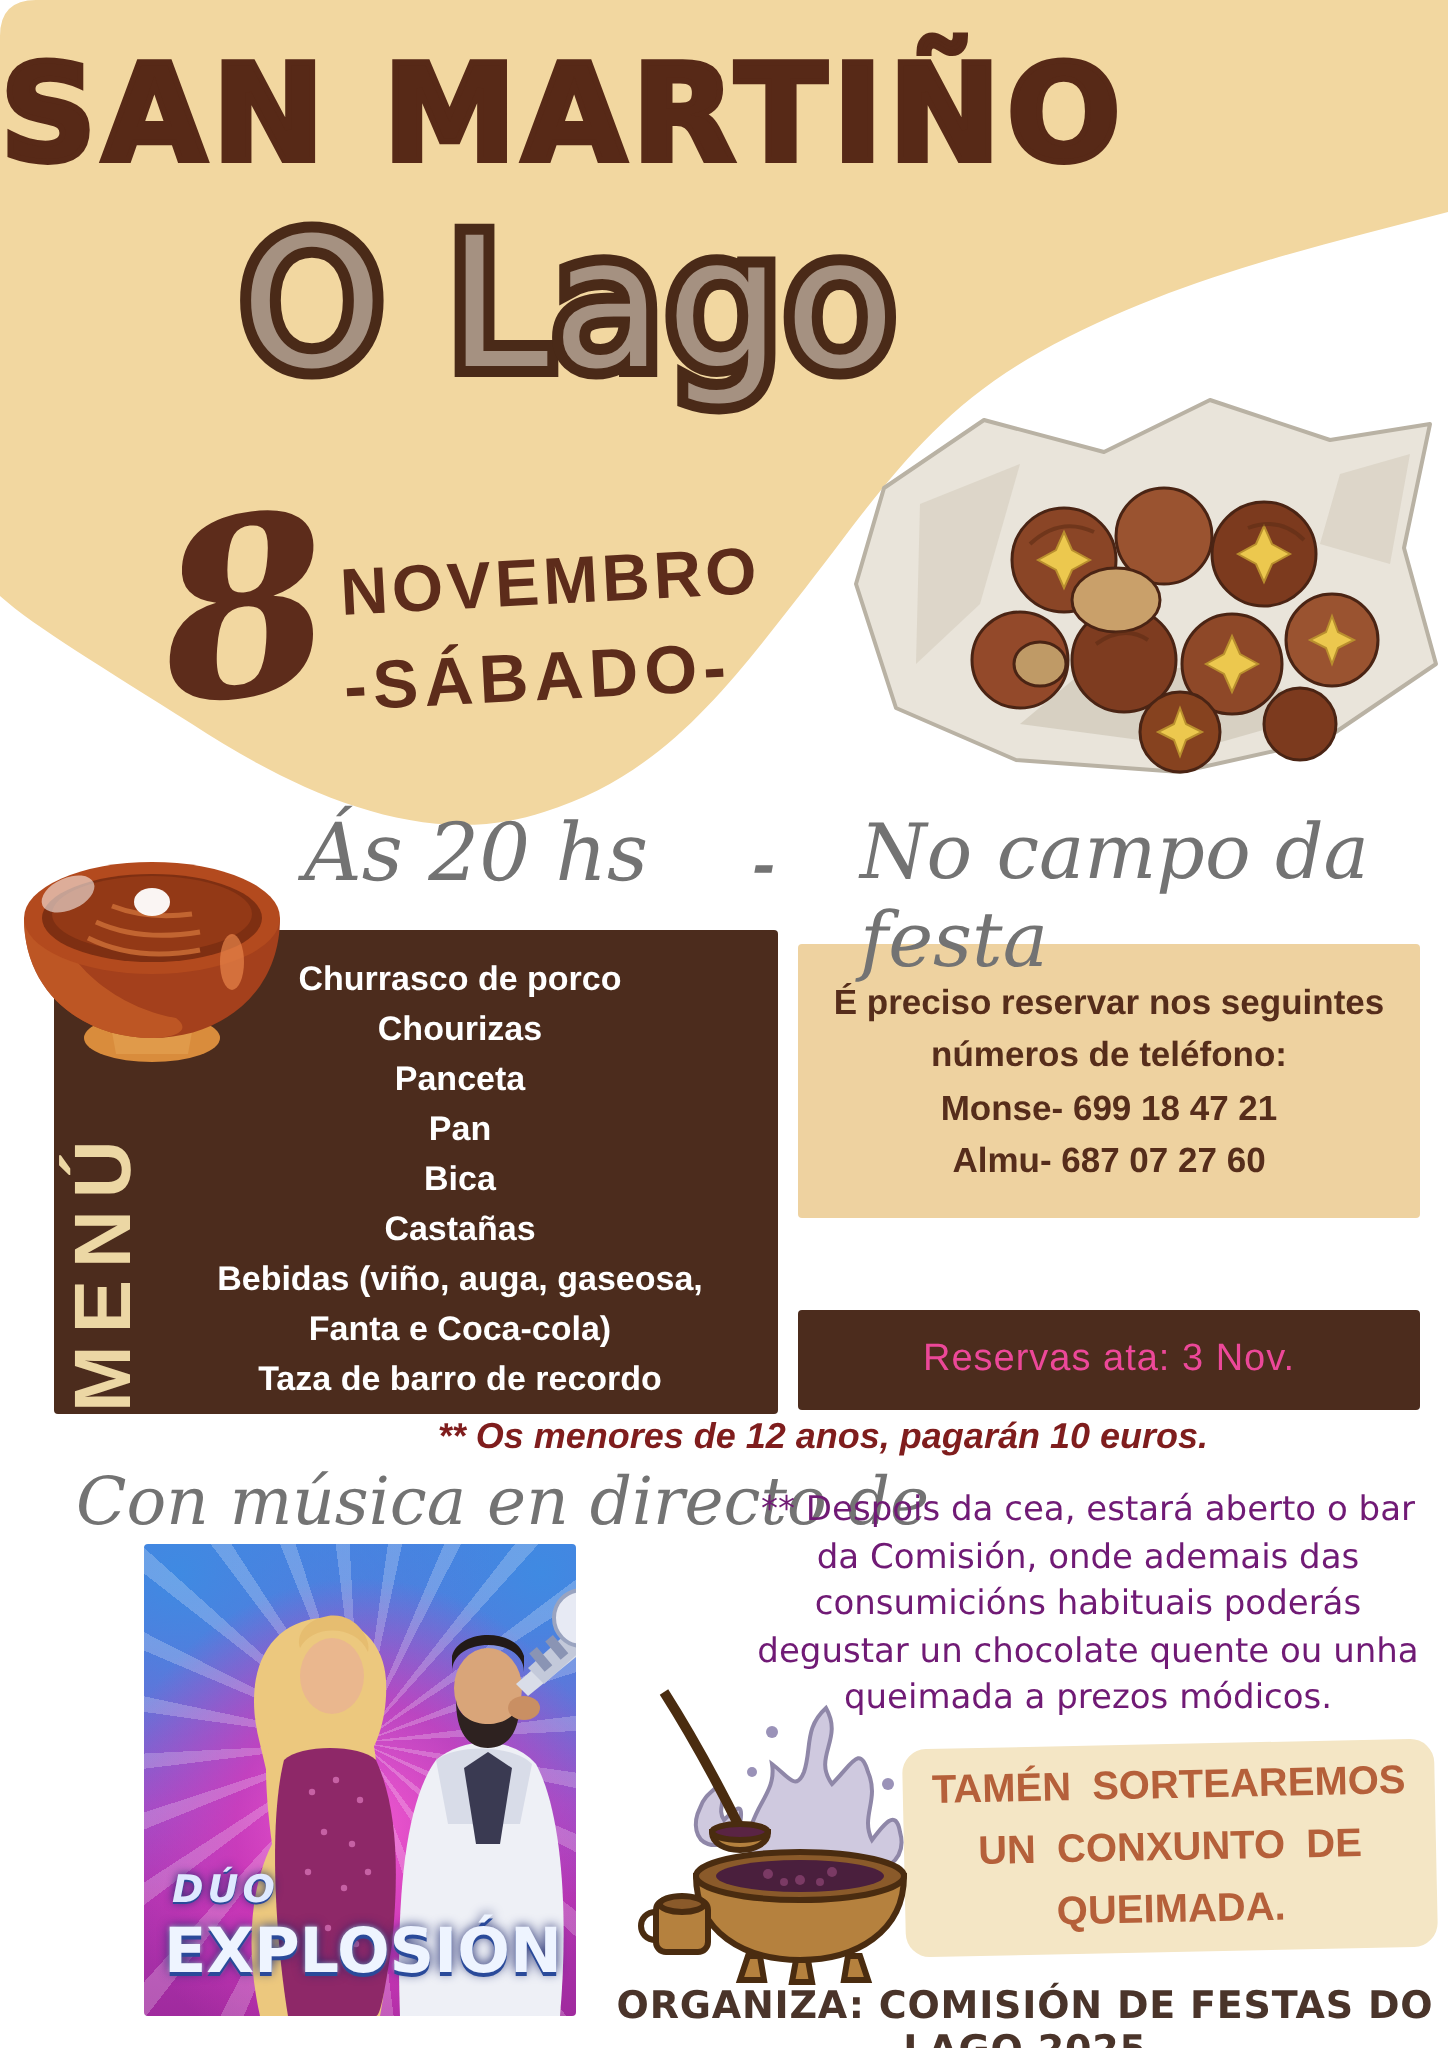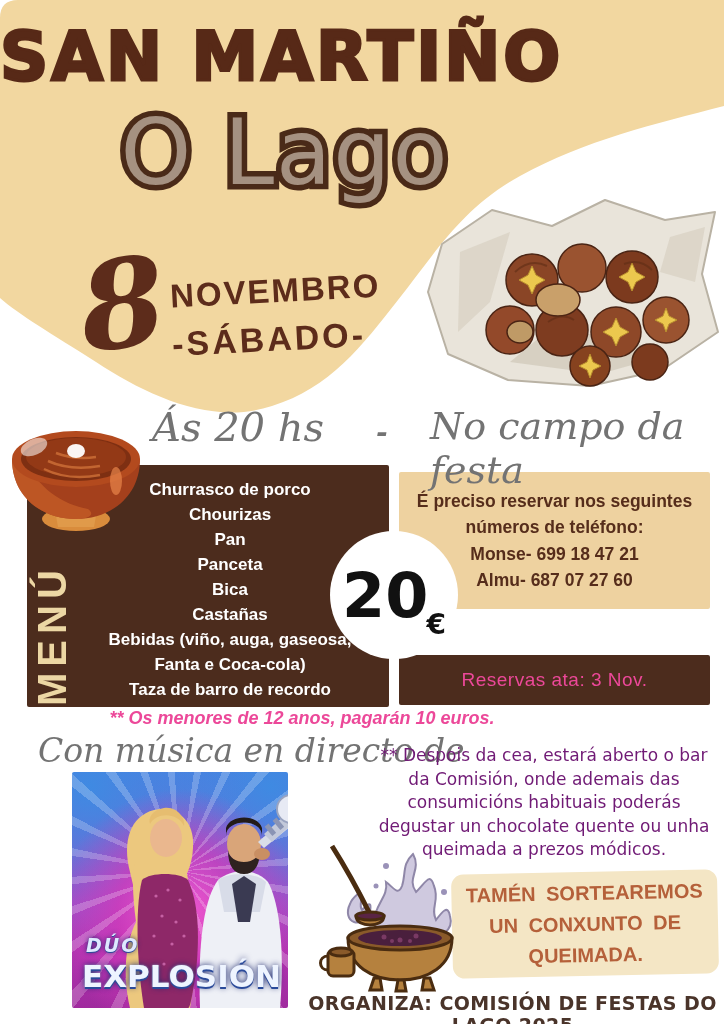--- a/index.html
+++ b/index.html
@@ -78,22 +78,22 @@
   }
   .phone-box .intro{width:290px;margin:0 auto 1px;}
   .reservas-box{
     position:absolute;left:399px;top:655px;width:311px;height:50px;
     background:#4c2c1d;border-radius:2px;z-index:1;
     display:flex;align-items:center;justify-content:center;
     color:#ec4899;font-size:19px;letter-spacing:0.5px;
   }
   
   .minors-note{
-    position:absolute;left:0;top:708px;width:604px;text-align:center;z-index:2;
-    font-weight:bold;font-style:italic;font-size:18px;color:#ec4899;
+    position:absolute;left:0;top:708px;width:604px;text-align:right;z-index:2;
+    font-weight:bold;font-style:italic;font-size:18px;color:#7f1d1d;
   }
   .music-heading{position:absolute;left:38px;top:731px;font-size:33px;z-index:2;}
   .bar-note{
     position:absolute;left:368px;top:744px;width:352px;z-index:2;
     text-align:center;font-family:"DejaVu Sans",sans-serif;
     font-size:17px;line-height:23.5px;color:#701a75;
   }
   
   .raffle-patch{
     position:absolute;left:452px;top:872px;width:266px;height:104px;
@@ -214,32 +214,28 @@
     <ellipse cx="72" cy="30" rx="9" ry="7" fill="#ffffff" opacity="0.95"></ellipse>
     <ellipse cx="30" cy="26" rx="14" ry="8" fill="#ffffff" opacity="0.55" transform="rotate(-24 30 26)"></ellipse>
     <ellipse cx="112" cy="60" rx="6" ry="14" fill="#e8854a" opacity="0.7"></ellipse>
   </svg>
 
   <div class="menu-box"></div>
   <div class="menu-label">MENÚ</div>
   <div class="menu-items">
     <div>Churrasco de porco</div>
     <div>Chourizas</div>
+    <div>Panceta</div>
     <div>Pan</div>
-    <div>Panceta</div>
     <div>Bica</div>
     <div>Castañas</div>
     <div>Bebidas (viño, auga, gaseosa, Fanta e Coca-cola)</div>
     <div>Taza de barro de recordo</div>
   </div>
 
-  <div class="price-circle">
-    <span class="price-num">20</span>
-    <span class="price-cur">€</span>
-  </div>
 
   <div class="phone-box">
     <div class="intro">É preciso reservar nos seguintes números de teléfono:</div>
     <div>Monse- 699 18 47 21</div>
     <div>Almu- 687 07 27 60</div>
   </div>
   <div class="reservas-box">
     <span>Reservas ata: 3 Nov.</span>
   </div>
 

